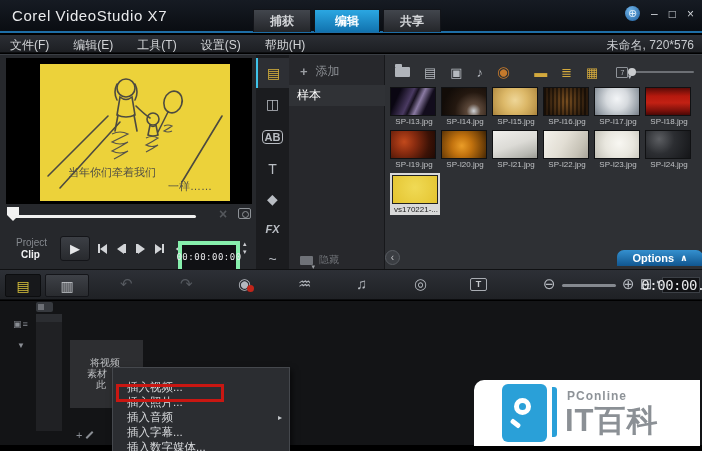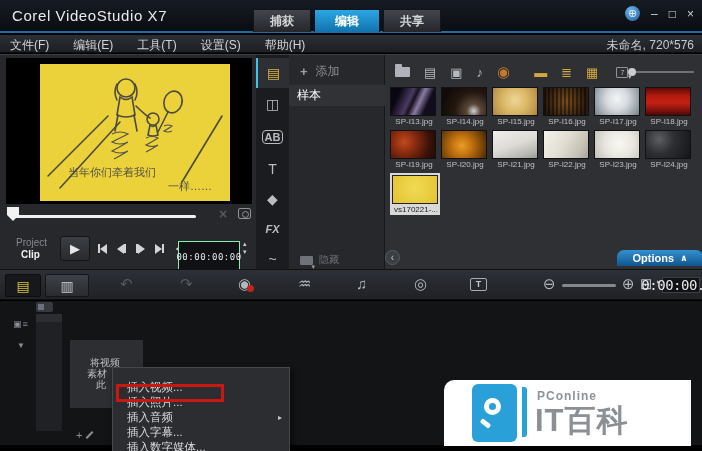--- a/index.html
+++ b/index.html
@@ -45,21 +45,21 @@
   #lbl-project { position:absolute; left:16px; top:182px; font-size:10px; color:#84888e; }
   #lbl-clip { position:absolute; left:21px; top:194px; font-size:10px; font-weight:bold; color:#f1f2f3; }
   #play-btn { position:absolute; left:60px; top:181px; width:30px; height:25px; background:linear-gradient(#3c3f45,#282a2e);
     border:1px solid #141519; border-radius:3px; color:#e6e7e9; font-size:13px; display:flex; align-items:center; justify-content:center; cursor:pointer; }
   .transport { position:absolute; top:186px; height:15px; display:flex; align-items:center; cursor:pointer; }
   .tbar { width:2px; height:9px; background:#d2d4d7; }
   .tri-l { width:0; height:0; border-top:5px solid transparent; border-bottom:5px solid transparent; border-right:7px solid #d2d4d7; }
   .tri-r { width:0; height:0; border-top:5px solid transparent; border-bottom:5px solid transparent; border-left:7px solid #d2d4d7; }
   #spk-waves { font-size:8px; color:#d2d4d7; letter-spacing:-1px; margin-left:1px; }
   #preview-timecode { position:absolute; left:178px; top:186px; width:62px; height:32px; background:#101114;
-    border:1px solid #86efac; color:#e8e9ea; font-family:"DejaVu Sans Mono",monospace; font-size:9px;
+    border:4px solid #86efac; color:#e8e9ea; font-family:"DejaVu Sans Mono",monospace; font-size:9px;
     display:flex; align-items:center; justify-content:center; letter-spacing:.5px; }
   #preview-spinner { position:absolute; left:243px; top:185px; display:flex; flex-direction:column; line-height:8px; font-size:7px; color:#caccd0; }
 
   
   #nav-strip { position:absolute; left:256px; top:0; width:33px; height:214px; background:#1b1c1f; }
   .nav-item { position:absolute; left:0; width:33px; height:30px; display:flex; align-items:center; justify-content:center;
     color:#b9bdc3; font-size:14px; cursor:pointer; }
   .nav-item.sel { background:#2d2f34; border-left:2px solid #3fc3ea; color:#d9b33c; }
   .nav-ab { font-size:11px; font-weight:bold; border:1px solid #b9bdc3; padding:0 2px; border-radius:4px; }
   .nav-fx { font-size:11px; font-weight:bold; font-style:italic; }
@@ -136,21 +136,21 @@
   .nav-arrow { position:absolute; top:129px; color:#6e7277; font-size:10px; cursor:pointer; }
 
   
   #ctx-menu { position:absolute; left:112px; top:367px; width:178px; background:#2b2d31;
     border:1px solid #45484d; box-shadow:2px 3px 6px rgba(0,0,0,.6); z-index:8; padding:12px 0; }
   .ctx-item { position:relative; height:15px; line-height:15px; padding-left:14px; font-size:11.5px; color:#d9dbde; cursor:pointer; }
   .ctx-sub { position:absolute; right:7px; top:0; font-size:8px; color:#c6c9cd; }
   #red-box { position:absolute; left:3px; top:16px; width:108px; height:18px; border:3px solid #c91712; z-index:9; pointer-events:none; }
 
   
-  #watermark { position:absolute; left:444px; top:380px; width:247px; height:66px; background:#fff; border-radius:10px 0 0 0; z-index:4; }
+  #watermark { position:absolute; left:474px; top:380px; width:226px; height:66px; background:#fff; border-radius:10px 0 0 0; z-index:4; }
   #wm-logo { position:absolute; left:28px; top:4px; width:45px; height:58px; background:#2aa0d8; border-radius:6px; }
   #wm-ring { position:absolute; left:12px; top:14px; width:17px; height:17px; border:5px solid #fff; border-radius:50%; }
   #wm-handle { position:absolute; left:8px; top:37px; width:11px; height:5px; background:#fff; transform:rotate(38deg); border-radius:2px; }
   #wm-bracket { position:absolute; left:78px; top:7px; width:5px; height:50px; background:#2aa0d8; border-radius:0 3px 3px 0; }
   #wm-brand { position:absolute; left:93px; top:9px; font-size:12px; font-weight:bold; color:#8e9398; letter-spacing:1px; }
   #wm-title { position:absolute; left:91px; top:20px; font-size:31px; font-weight:bold; color:#8b9095; letter-spacing:1px; }
   #bottom-bar { position:absolute; left:0; top:447px; width:702px; height:4px; background:#000; z-index:5; }
 </style>
 </head>
 <body>

